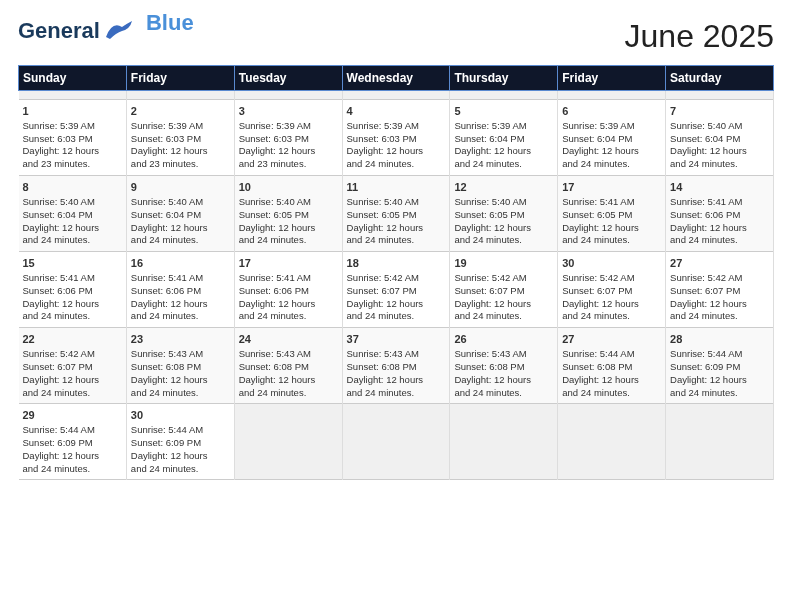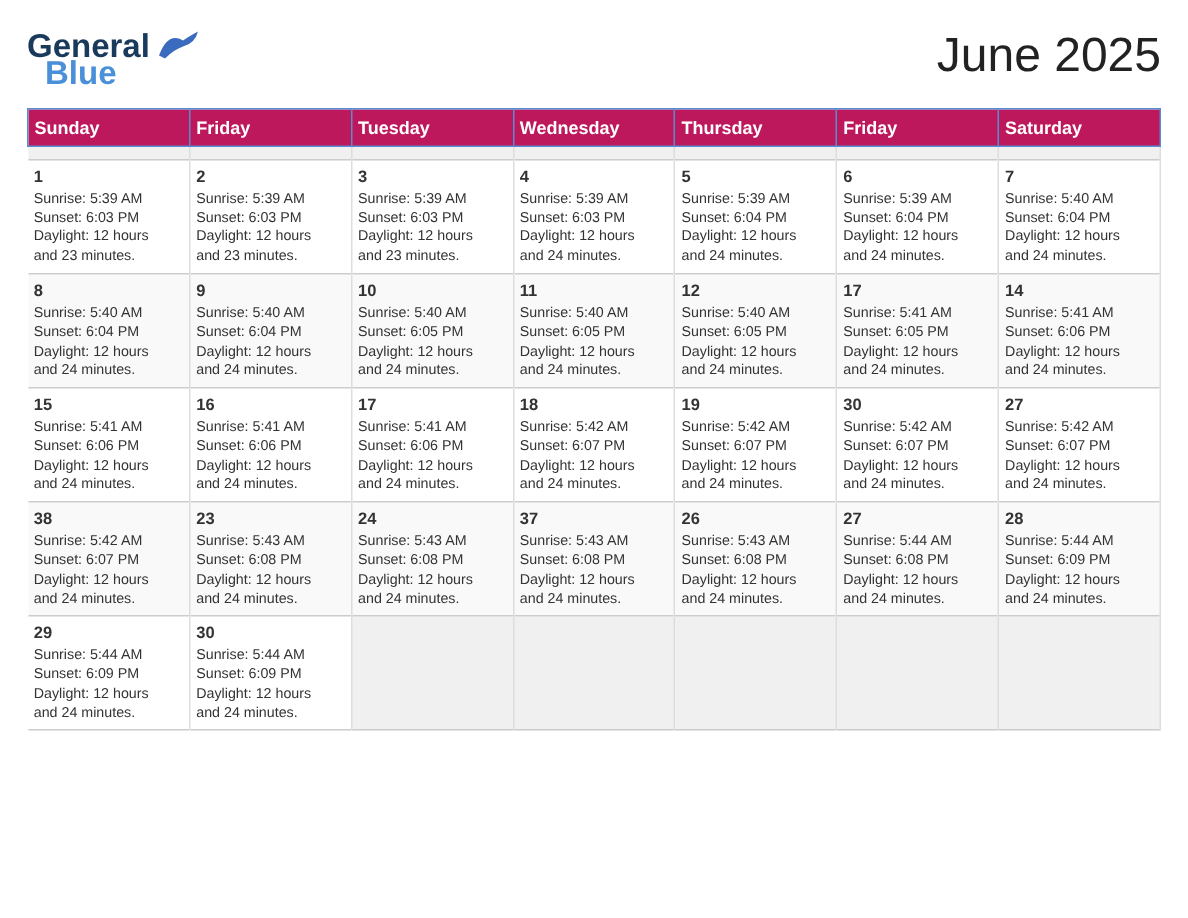--- a/index.html
+++ b/index.html
@@ -14,42 +14,42 @@
       padding: 18px 18px 10px 18px;
     }
     .header-row {
       display: flex;
       justify-content: space-between;
       align-items: flex-start;
       margin-bottom: 10px;
     }
     .logo {
       display: flex;
-      flex-direction: column;
+      flex-direction: row;
       align-items: flex-start;
     }
     .title-block {
       text-align: right;
     }
     .main-title {
       font-size: 32px;
       font-weight: normal;
       color: #222;
     }
     .subtitle {
       font-size: 15px;
       color: #555;
     }
     table {
       width: 100%;
       border-collapse: collapse;
       table-layout: fixed;
     }
     thead tr {
-      background-color: #be185d;
+      background-color: #0f172a;
     }
     thead th {
       color: #fff;
       font-size: 12px;
       font-weight: bold;
       padding: 5px 4px;
       text-align: left;
       border: 1px solid #5a8ad0;
     }
     tbody tr {
@@ -139,21 +139,21 @@
         <tr>
           <td><span class="day-num">15</span><span>Sunrise: 5:41 AM</span><br><span>Sunset: 6:06 PM</span><br><span>Daylight: 12 hours</span><br><span>and 24 minutes.</span></td>
           <td><span class="day-num">16</span><span>Sunrise: 5:41 AM</span><br><span>Sunset: 6:06 PM</span><br><span>Daylight: 12 hours</span><br><span>and 24 minutes.</span></td>
           <td><span class="day-num">17</span><span>Sunrise: 5:41 AM</span><br><span>Sunset: 6:06 PM</span><br><span>Daylight: 12 hours</span><br><span>and 24 minutes.</span></td>
           <td><span class="day-num">18</span><span>Sunrise: 5:42 AM</span><br><span>Sunset: 6:07 PM</span><br><span>Daylight: 12 hours</span><br><span>and 24 minutes.</span></td>
           <td><span class="day-num">19</span><span>Sunrise: 5:42 AM</span><br><span>Sunset: 6:07 PM</span><br><span>Daylight: 12 hours</span><br><span>and 24 minutes.</span></td>
           <td><span class="day-num">30</span><span>Sunrise: 5:42 AM</span><br><span>Sunset: 6:07 PM</span><br><span>Daylight: 12 hours</span><br><span>and 24 minutes.</span></td>
           <td><span class="day-num">27</span><span>Sunrise: 5:42 AM</span><br><span>Sunset: 6:07 PM</span><br><span>Daylight: 12 hours</span><br><span>and 24 minutes.</span></td>
         </tr>
         <tr>
-          <td><span class="day-num">38</span><span>Sunrise: 5:42 AM</span><br><span>Sunset: 6:07 PM</span><br><span>Daylight: 12 hours</span><br><span>and 24 minutes.</span></td>
+          <td><span class="day-num">22</span><span>Sunrise: 5:42 AM</span><br><span>Sunset: 6:07 PM</span><br><span>Daylight: 12 hours</span><br><span>and 24 minutes.</span></td>
           <td><span class="day-num">23</span><span>Sunrise: 5:43 AM</span><br><span>Sunset: 6:08 PM</span><br><span>Daylight: 12 hours</span><br><span>and 24 minutes.</span></td>
           <td><span class="day-num">24</span><span>Sunrise: 5:43 AM</span><br><span>Sunset: 6:08 PM</span><br><span>Daylight: 12 hours</span><br><span>and 24 minutes.</span></td>
           <td><span class="day-num">37</span><span>Sunrise: 5:43 AM</span><br><span>Sunset: 6:08 PM</span><br><span>Daylight: 12 hours</span><br><span>and 24 minutes.</span></td>
           <td><span class="day-num">26</span><span>Sunrise: 5:43 AM</span><br><span>Sunset: 6:08 PM</span><br><span>Daylight: 12 hours</span><br><span>and 24 minutes.</span></td>
           <td><span class="day-num">27</span><span>Sunrise: 5:44 AM</span><br><span>Sunset: 6:08 PM</span><br><span>Daylight: 12 hours</span><br><span>and 24 minutes.</span></td>
           <td><span class="day-num">28</span><span>Sunrise: 5:44 AM</span><br><span>Sunset: 6:09 PM</span><br><span>Daylight: 12 hours</span><br><span>and 24 minutes.</span></td>
         </tr>
         <tr>
           <td><span class="day-num">29</span><span>Sunrise: 5:44 AM</span><br><span>Sunset: 6:09 PM</span><br><span>Daylight: 12 hours</span><br><span>and 24 minutes.</span></td>
           <td><span class="day-num">30</span><span>Sunrise: 5:44 AM</span><br><span>Sunset: 6:09 PM</span><br><span>Daylight: 12 hours</span><br><span>and 24 minutes.</span></td>

